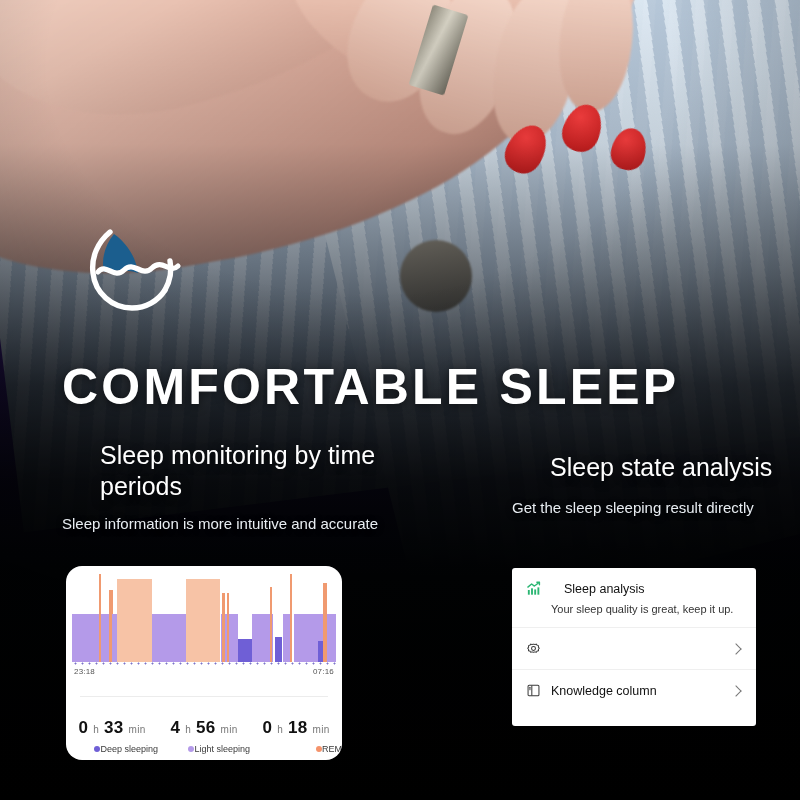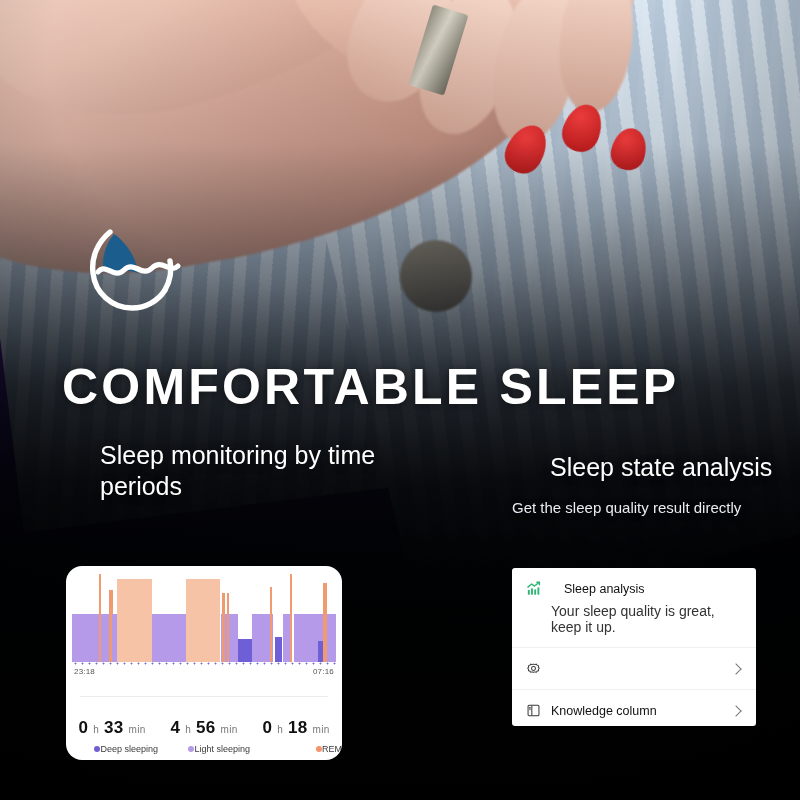--- a/index.html
+++ b/index.html
@@ -139,21 +139,21 @@
   .stat .lb{font-size:9px;color:#3a3a3a;white-space:nowrap;}
 
   
   .card-menu{
     position:absolute;left:512px;top:568px;width:244px;height:158px;
     background:#fff;border-radius:3px;overflow:hidden;
   }
   .m-analysis{padding:13px 14px 12px 14px;}
   .m-row1{display:flex;align-items:center;gap:23px;}
   .m-title{font-size:12.5px;color:#111;font-weight:400;}
-  .m-desc{margin-top:7px;margin-left:25px;font-size:14px;color:#333;}
+  .m-desc{margin-top:7px;margin-left:25px;font-size:11px;color:#333;}
   .m-sep{height:1px;background:#efefef;margin:0 0 0 0;}
   .m-item{
     display:flex;align-items:center;gap:10px;
     padding:13px 14px;position:relative;
   }
   .m-item .lbl{font-size:12.5px;color:#111;flex:1;}
   .chev{position:absolute;right:16px;top:50%;width:7px;height:7px;margin-top:-4px;
     border-right:1.6px solid #777;border-bottom:1.6px solid #777;transform:rotate(-45deg);}
   .ico{width:15px;height:15px;display:block;flex:0 0 auto;}
 </style>
@@ -187,25 +187,26 @@
       <path d="M103 74 C108 65 110 55 108 45" fill="none" stroke="#ffffff" stroke-width="5.4" stroke-linecap="round"></path>
       <path d="M52 18 C43 29 39 43 42 56 C54 54 66 54 76 57 C74 42 66 28 52 18 Z" fill="#1b5e8e"></path>
       <path d="M36 56 C44 46 52 64 62 54 C72 44 80 62 90 52 C100 42 108 58 116 50" fill="none" stroke="#ffffff" stroke-width="5.2" stroke-linecap="round" stroke-linejoin="round"></path>
     </svg>
   </div>
 
   <div class="headline">COMFORTABLE SLEEP</div>
 
   <div class="col-left">
     <div class="sub-h">Sleep monitoring by time periods</div>
+    <div class="sub-p">Sleep information is more intuitive and accurate</div>
   </div>
 
   <div class="col-right">
     <div class="sub-h">Sleep state analysis</div>
-    <div class="sub-p">Get the sleep quality result directly</div>
+    <div class="sub-p">Get the sleep sleeping result directly</div>
   </div>
 
   <div class="card-chart">
     <div class="chart-area">
       <div class="bars" id="bars">
           <div class="bar" style="left: 0%; width: 10.5%; height: 55%; background: rgb(180, 154, 233);"></div>
           <div class="bar" style="left: 10.3%; width: 0.8%; height: 100%; background: rgb(240, 154, 112);"></div>
           <div class="bar" style="left: 10.8%; width: 4.2%; height: 55%; background: rgb(180, 154, 233);"></div>
           <div class="bar" style="left: 14.2%; width: 1.2%; height: 82%; background: rgb(240, 154, 112);"></div>
           <div class="bar" style="left: 15.2%; width: 2.2%; height: 55%; background: rgb(180, 154, 233);"></div>

